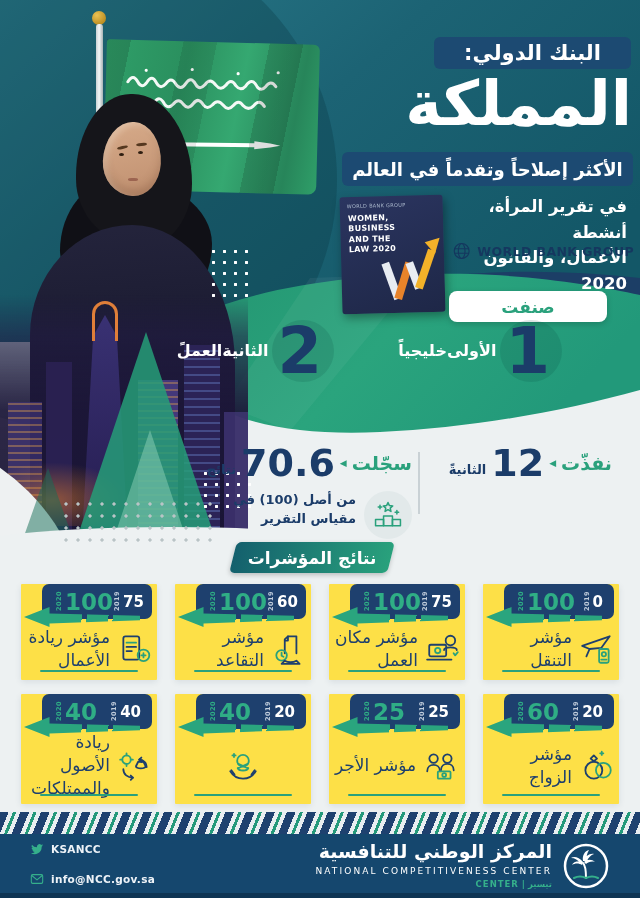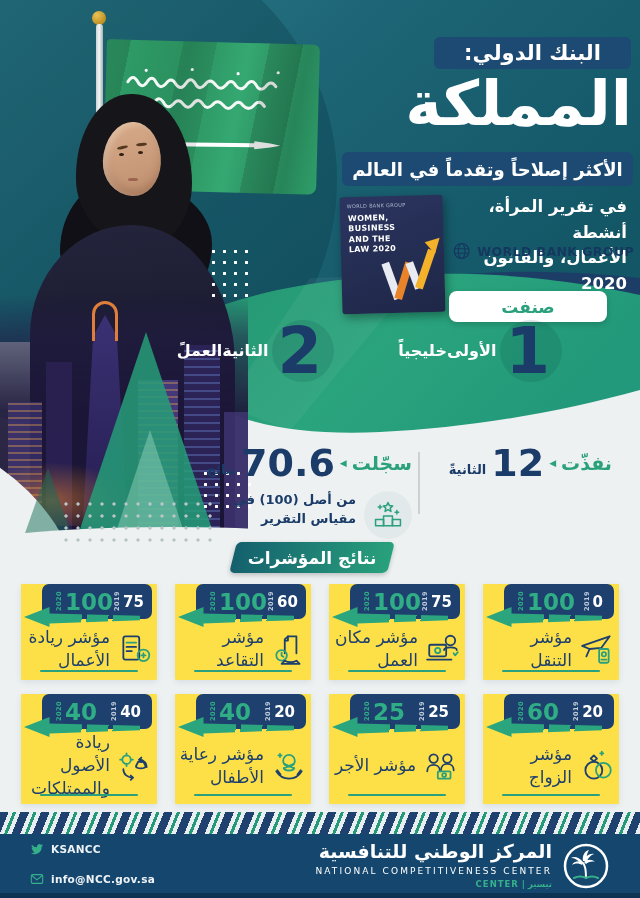--- a/index.html
+++ b/index.html
@@ -461,21 +461,20 @@
         <span class="c-icon">
           <svg width="36" height="36" viewBox="0 0 34 34">
               <circle class="ic-g" cx="17" cy="12" r="5.5"></circle>
               <path class="ic-g" d="M12.5 15l9 4M21.5 15l-9 4"></path>
               <path class="ic-g" d="M12 19c1 3 9 3 10 0"></path>
               <path class="ic-n" d="M5 22c3 5 8 7 12 7s9-2 12-7"></path>
               <path class="ic-n" d="M6 21l3 4M28 21l-3 4"></path>
               <path class="ic-g" d="M7 7h3M8.5 5.5v3"></path>
             </svg>
         </span>
-        <span class="c-label">مؤشر رعاية الأطفال</span>
       </div>
       <div class="c-underline"></div>
     </div>
 
     <div class="card">
       <div class="c-banner">
         <span class="ygroup">
             <span class="yr yr-new">2020</span>
             <span class="val-new">25</span>
           </span>

